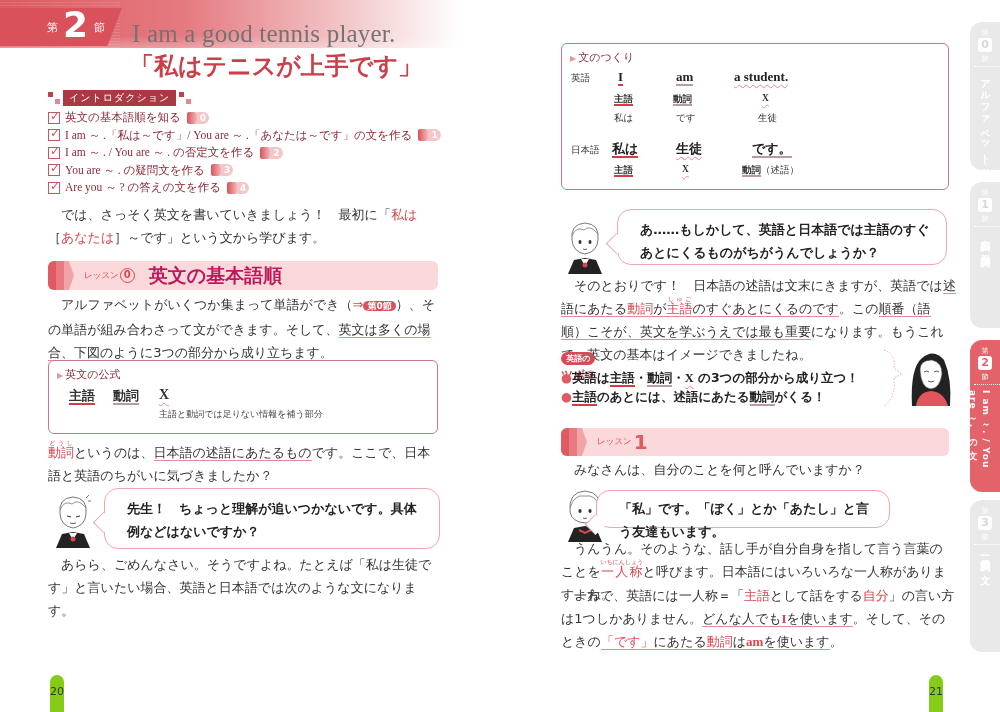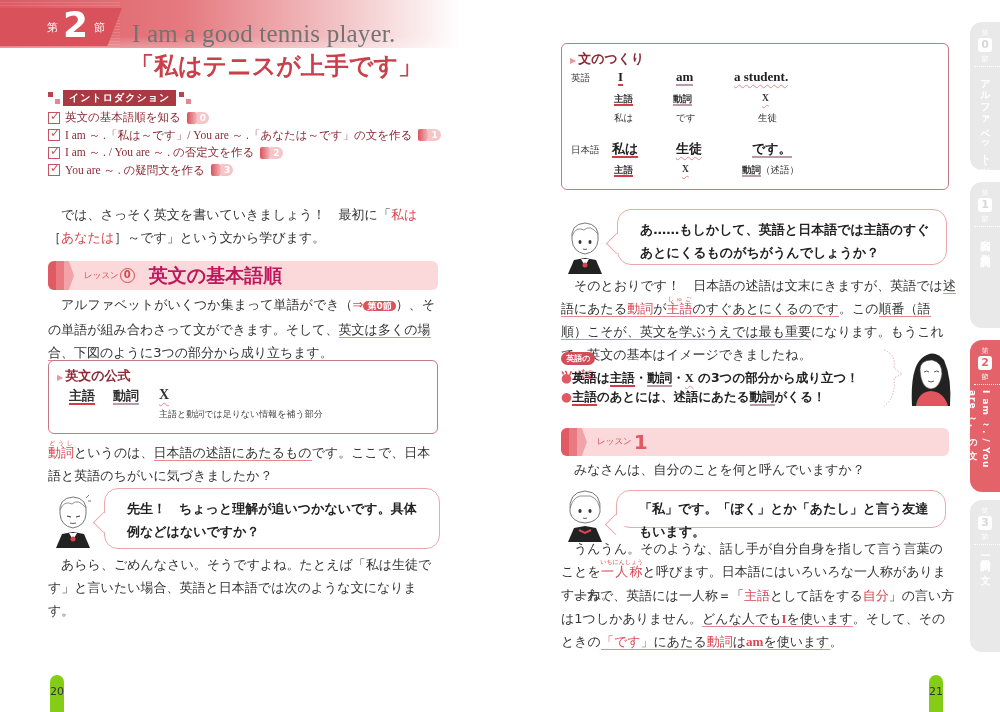--- a/index.html
+++ b/index.html
@@ -20,21 +20,21 @@
   .sec-badge .setsu { position: absolute; left: 94px; top: 12px; color: #fff; font-size: 11px; }
   .title-en { position: absolute; left: 132px; top: 20px; font-size: 25px; color: #737373; letter-spacing: 0.2px; }
   .title-ja { position: absolute; left: 130px; top: 50px; font-size: 24px; color: #c9404a; font-weight: bold; }
 
   
   .intro-head { position: absolute; left: 48px; top: 91px; height: 14px; display: flex; align-items: center; gap: 3px; }
   .sq { width: 12px; height: 12px; position: relative; }
   .sq::before, .sq::after { content: ""; position: absolute; width: 5px; height: 5px; background: #b9444c; }
   .sq::before { left: 0; top: 0; }
   .sq::after { right: 0; bottom: 0; background: #e08a90; }
-  .intro-label { background: #a93a44; color: #fff; font-size: 10px; font-weight: bold; padding: 1px 6px; letter-spacing: 1px; }
+  .intro-label { background: #a93a44; color: #fff; font-size: 10px; font-weight: normal; padding: 1px 6px; letter-spacing: 1px; }
   .intro-list { position: absolute; left: 48px; top: 109px; list-style: none; }
   .intro-list li { height: 17.5px; display: flex; align-items: center; font-size: 11.5px; color: #8c2a36; white-space: nowrap; }
   .chk { width: 12px; height: 12px; border: 1px solid #c65561; margin-right: 5px; position: relative; }
   .chk::after { content: "✓"; position: absolute; left: 1px; top: -4px; color: #c65561; font-size: 12px; font-weight: bold; }
   .ref { display: inline-flex; align-items: center; margin-left: 6px; }
   .ref .bar { width: 10px; height: 12px; background: linear-gradient(90deg, #d9525b, #f2b8bc); border-radius: 2px; }
   .ref .n { background: #f5c5c8; color: #fff; font-size: 9px; padding: 0 3px; height: 12px; line-height: 12px; font-weight: bold; border-radius: 0 6px 6px 0; }
 
   .para { position: absolute; font-size: 13px; line-height: 23px; color: #333; }
   .hl { color: #d8464f; }
@@ -47,21 +47,21 @@
   
   .lesson { position: absolute; height: 29px; background: #fbd9da; border-radius: 6px; display: flex; align-items: center; overflow: hidden; }
   .lesson .tab { width: 26px; height: 100%; background: linear-gradient(90deg, #e05a63 0 8px, #e97a81 8px 16px, #f1a3a8 16px 24px); clip-path: polygon(0 0, 80% 0, 100% 50%, 80% 100%, 0 100%); }
   .lesson .lbl { color: #d8464f; font-size: 8.5px; margin-left: 10px; }
   .lesson .circ { display: inline-block; width: 15px; height: 15px; border: 1.5px solid #d8464f; border-radius: 50%; color: #d8464f; font-size: 10px; line-height: 12px; text-align: center; font-weight: bold; margin-left: 1px; }
   .lesson .big1 { color: #e05a63; font-size: 20px; font-weight: bold; margin-left: 2px; line-height: 20px; }
   .lesson .ttl { font-size: 19px; font-weight: bold; color: #be185d; margin-left: 14px; }
 
   
   .box { position: absolute; border: 1.5px solid #c47a86; border-radius: 6px; background: #fff; }
-  .box .bt { position: absolute; left: 8px; top: 6px; font-size: 13px; font-weight: bold; color: #8c2a36; }
+  .box .bt { position: absolute; left: 8px; top: 6px; font-size: 11px; font-weight: normal; color: #8c2a36; }
   .box .bt::before { content: "▶"; color: #e49aa0; font-size: 8px; margin-right: 2px; }
 
   .formula { position: absolute; font-size: 13px; font-weight: bold; color: #333; }
   .note { position: absolute; font-size: 9px; color: #444; }
 
   
   .bubble { position: absolute; border: 1.5px solid #eba7ac; border-radius: 14px; background: #fff; font-size: 13px; font-weight: bold; color: #222; line-height: 23px; padding: 8px 14px 8px 22px; }
   .bubble::before { content: ""; position: absolute; left: -9px; top: 26px; width: 14px; height: 14px; background: #fff; border-left: 1.5px solid #eba7ac; border-bottom: 1.5px solid #eba7ac; transform: rotate(45deg); }
   .avatar { position: absolute; width: 42px; height: 56px; }
 
@@ -130,20 +130,28 @@
         <span class="bar"></span>
         <span class="n">2</span>
       </span>
     </li>
   <li>
       <span class="chk"></span>
       <span class="serif">You are ～ . の疑問文を作る</span>
       <span class="ref">
         <span class="bar"></span>
         <span class="n">3</span>
+      </span>
+    </li>
+  <li>
+      <span class="chk"></span>
+      <span class="serif">Are you ～ ? の答えの文を作る</span>
+      <span class="ref">
+        <span class="bar"></span>
+        <span class="n">4</span>
       </span>
     </li>
 </ul>
 
 <p class="para" style="left:48px;top:203px;width:395px;"><span>　では、さっそく英文を書いていきましょう！　最初に「</span><span class="hl">私は</span><span>［</span><span class="hl">あなたは</span><span>］～です」という文から学びます。</span></p>
 
 <div class="lesson" style="left:48px;top:261px;width:390px;">
   <span class="tab"></span>
   <span class="lbl">レッスン</span>
   <span class="circ">0</span>
@@ -240,21 +248,21 @@
 
 <svg class="avatar" style="left:564px;top:486px;" viewBox="0 0 42 56">
   <path d="M6 26 Q4 6 21 5 Q38 6 36 26 Q34 36 21 37 Q8 36 6 26Z" fill="#fff" stroke="#555" stroke-width="0.8"></path>
   <path d="M6 22 Q10 8 21 10 Q32 8 36 22" fill="none" stroke="#777" stroke-width="0.8"></path>
   <ellipse cx="16" cy="25" rx="1.6" ry="2" fill="#333"></ellipse>
     <ellipse cx="26" cy="25" rx="1.6" ry="2" fill="#333"></ellipse>
   <path d="M19 32 q2 1 4 0" stroke="#333" stroke-width="0.8" fill="none"></path>
   <path d="M4 56 L10 42 L21 40 L32 42 L38 56Z" fill="#222"></path>
   <path d="M15 44 L21 47 L27 44" stroke="#d8464f" stroke-width="2" fill="none"></path>
 </svg>
-<div class="bubble" style="left:616px;top:490px;width:330px;height:38px;padding-top:6px;"><span>「私」です。「ぼく」とか「あたし」と言う友達もいます。</span></div>
+<div class="bubble" style="left:596px;top:490px;width:294px;height:38px;padding-top:6px;"><span>「私」です。「ぼく」とか「あたし」と言う友達もいます。</span></div>
 
 <p class="para" style="left:561px;top:537px;width:395px;"><span>　うんうん。そのような、話し手が自分自身を指して言う言葉のことを</span><ruby><span class="hl">一人称</span><rt style="font-size:6px;color:#d8464f;">いちにんしょう</rt></ruby><span>と呼びます。日本語にはいろいろな一人称がありますよね。</span></p>
 
 <p class="para" style="left:561px;top:584px;width:395px;"><span>　一方で、英語には一人称＝「</span><span class="hl">主語</span><span>として話をする</span><span class="hl">自分</span><span>」の言い方は1つしかありません。</span><span class="ul">どんな人でも</span><span class="hl ul serif bold">I</span><span class="ul">を使います</span><span>。そして、そのときの</span><span class="hl ul">「です」</span><span class="ul">にあたる</span><span class="hl ul">動詞</span><span class="ul">は</span><span class="hl ul serif bold">am</span><span class="ul">を使います</span><span>。</span></p>
 
 <div class="pg" style="left:929px;">21</div>
 
 <div class="side-tab" style="top:22px;height:148px;">
   <span class="dai2" style="top:6px;">第</span>
   <span class="numbox" style="top:16px;">0</span>

